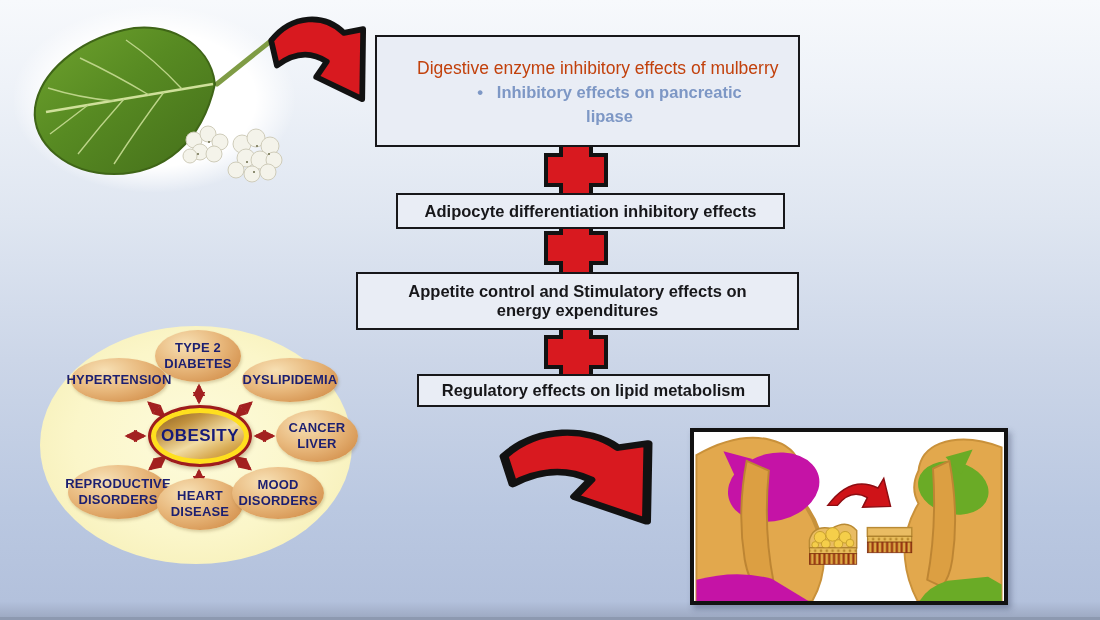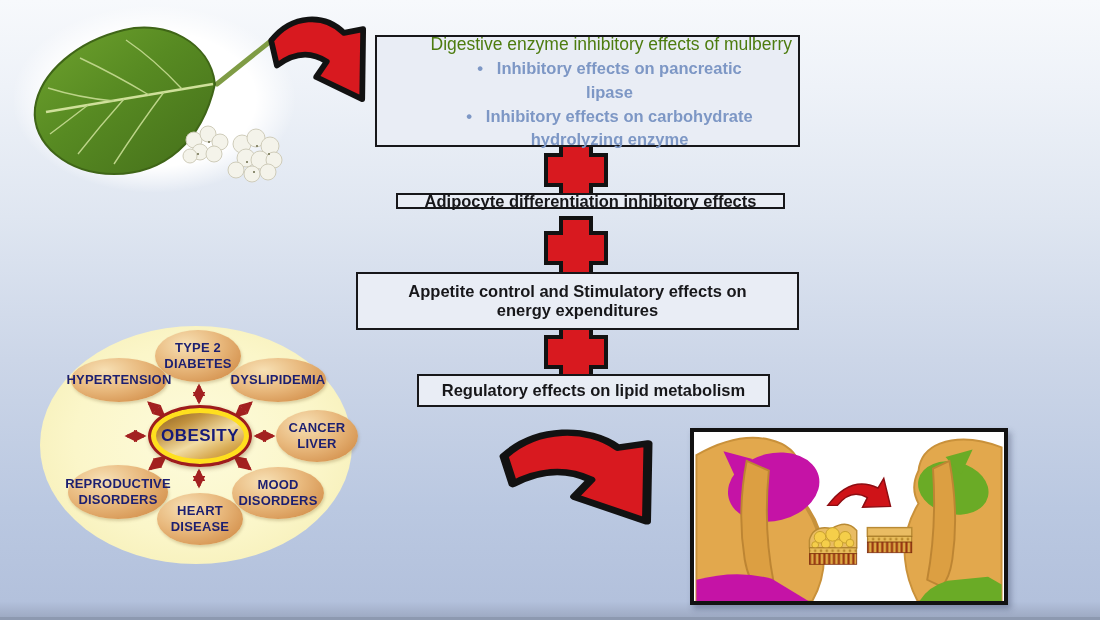--- a/index.html
+++ b/index.html
@@ -8,21 +8,21 @@
   .canvas {
     position:relative; width:1100px; height:620px; overflow:hidden;
     background:linear-gradient(180deg,#f7f9fc 0%,#eef2f8 14%,#dfe6f1 35%,#ccd6e8 58%,#bac8e1 82%,#b3c1dc 97%,#9aa6bf 100%);
   }
   .abs { position:absolute; }
   
   .flowbox {
     position:absolute; background:#e9edf5; border:2px solid #17171a; z-index:2;
     color:#17171a; display:flex; flex-direction:column; justify-content:center;
   }
-  .flowbox .title { font-size:17.5px; color:#4d7c0f; padding:4px 6px 2px 8px; text-align:right;margin-left:32px; }
+  .flowbox .title { font-size:17.5px; color:#c2410c; padding:4px 6px 2px 8px; text-align:left;margin-left:32px; }
   .flowbox .bullets { list-style:none; text-align:center; }
   .flowbox .bullets li { font-size:16.5px; font-weight:bold; color:#7d97c5; line-height:1.45; padding:0 40px;margin-left:44px; }
   .flowbox .bullets li::before { content:"•   "; white-space:pre; }
   .flowbox.single { text-align:center; font-weight:bold; font-size:16.5px; align-items:center; }
   .plus { position:absolute; z-index:1; }
   
   .obesity { position:absolute; left:40px; top:326px; width:312px; height:238px; }
   .obesity .bg {
     position:absolute; inset:0; border-radius:50%;
     background:radial-gradient(ellipse at 50% 48%, #fdfbdc 0%, #fbf6c9 55%, #f8f2bf 72%, rgba(248,242,191,0.25) 92%, rgba(248,242,191,0) 100%);
@@ -125,25 +125,24 @@
     <polygon points="17,2 47,2 47,17 62,17 62,47 47,47 47,62 17,62 17,47 2,47 2,17 17,17" fill="#d8191f" stroke="#121212" stroke-width="4"></polygon>
   </svg>
   <svg class="plus" style="left:544px;top:320px" width="64" height="64" viewBox="0 0 64 64">
     <polygon points="17,2 47,2 47,17 62,17 62,47 47,47 47,62 17,62 17,47 2,47 2,17 17,17" fill="#d8191f" stroke="#121212" stroke-width="4"></polygon>
   </svg>
 
   <div class="flowbox" style="left:375px;top:35px;width:425px;height:112px">
     <div class="title">Digestive enzyme inhibitory effects of mulberry</div>
     <ul class="bullets">
       <li>Inhibitory effects on pancreatic lipase</li>
-      <li>Inhibitory effects on carbohydrate hydrolyzing enzyme</li>
     </ul>
   </div>
 
-  <div class="flowbox single" style="left:396px;top:193px;width:389px;height:16px">Adipocyte differentiation inhibitory effects</div>
+  <div class="flowbox single" style="left:396px;top:193px;width:389px;height:36px">Adipocyte differentiation inhibitory effects</div>
 
   <div class="flowbox single" style="left:356px;top:272px;width:443px;height:58px;padding:0 30px">Appetite control and Stimulatory effects on energy expenditures</div>
 
   <div class="flowbox single" style="left:417px;top:374px;width:353px;height:33px">Regulatory effects on lipid metabolism</div>
 
   <div class="obesity">
     <div class="bg"></div>
     <svg class="rays" width="312" height="238" viewBox="0 0 312 238">
       <defs>
         <marker id="ah" viewBox="0 0 10 10" refX="8" refY="5" markerWidth="4.2" markerHeight="4.2" orient="auto-start-reverse">
@@ -160,30 +159,30 @@
         <line x1="159" y1="145" x2="159" y2="160"></line>
         <line x1="195" y1="131" x2="210" y2="143"></line>
       </g>
     </svg>
     <div class="sat" style="left:115px;top:4px;width:86px;height:52px">
       <span>TYPE 2 DIABETES</span>
       </div>
     <div class="sat" style="left:31px;top:32px;width:96px;height:44px">
       <span>HYPERTENSION</span>
       </div>
-    <div class="sat" style="left:190px;top:32px;width:96px;height:44px">
+    <div class="sat" style="left:202px;top:32px;width:96px;height:44px">
       <span>DYSLIPIDEMIA</span>
       </div>
     <div class="sat" style="left:236px;top:84px;width:82px;height:52px">
       <span>CANCER LIVER</span>
       </div>
     <div class="sat" style="left:28px;top:139px;width:100px;height:54px">
       <span>REPRODUCTIVE DISORDERS</span>
       </div>
-    <div class="sat" style="left:117px;top:167px;width:86px;height:52px">
+    <div class="sat" style="left:117px;top:152px;width:86px;height:52px">
       <span>HEART DISEASE</span>
       </div>
     <div class="sat" style="left:192px;top:141px;width:92px;height:52px">
       <span>MOOD DISORDERS</span>
       </div>
     <div class="center-oval">OBESITY</div>
   </div>
 
   <svg class="abs" style="left:492px;top:420px" width="180" height="128" viewBox="0 0 120 120" preserveAspectRatio="none">
     <path d="M 8 34 C 30 6 64 6 84 26 L 104 22 L 103 95 L 55 72 L 66 56 C 48 44 30 48 14 60 Z" fill="#d8191f" stroke="#121212" stroke-width="6" stroke-linejoin="round"></path>

